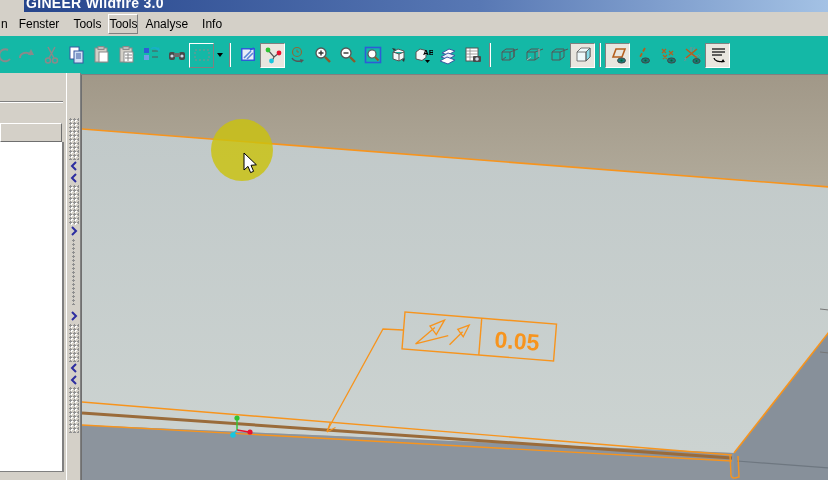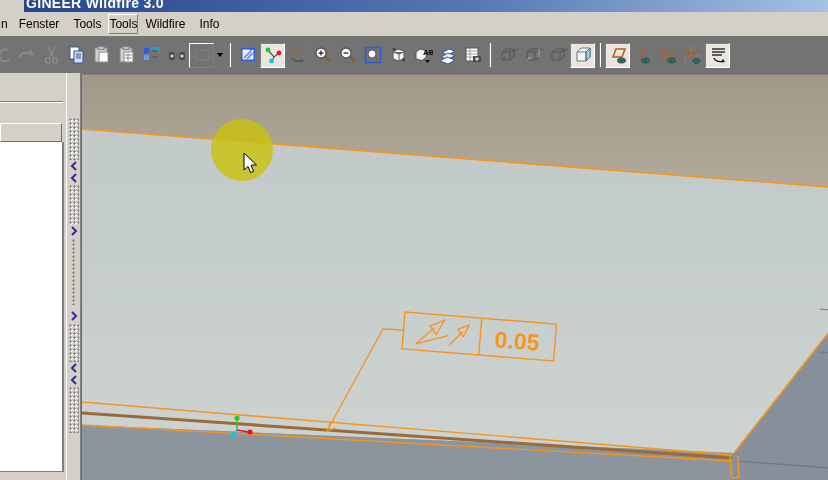--- a/index.html
+++ b/index.html
@@ -17,21 +17,21 @@
   
   .menubar { position:absolute; left:0; top:12px; width:828px; height:24px;
     background:#d4d0c8; display:flex; align-items:center; font-size:12px; color:#000; }
   .menu-item { padding:3px 7px; white-space:nowrap; }
   .menu-item.fragment { padding:3px 4px 3px 1px; }
   .menu-item.hover { border:1px solid; border-color:#ffffff #808080 #808080 #ffffff;
     padding:2px 0; background:#d4d0c8; }
 
   
   .toolbar { position:absolute; left:0; top:36px; width:828px; height:39px;
-    background:#737373; border-bottom:1px solid #808080; display:flex; align-items:center; }
+    background:#14b8a6; border-bottom:1px solid #808080; display:flex; align-items:center; }
   .tb { width:25px; height:25px; display:flex; align-items:center; justify-content:center;
     flex:0 0 auto; }
   .tb.cut-left { margin-left:-11px; }
   .tb.pressed { background:#e9e6df; border:1px solid; border-color:#808080 #fff #fff #808080; }
   .tb.raisedbtn { border:1px solid; border-color:#fff #808080 #808080 #fff; }
   .tb-dd { width:11px; height:25px; display:flex; align-items:center; justify-content:center; flex:0 0 auto; }
   .dd-arrow { width:0; height:0; border-left:3px solid transparent; border-right:3px solid transparent;
     border-top:4px solid #000; }
   .tb-sep { width:2px; height:24px; margin:0 4px; border-left:1px solid #808080;
     border-right:1px solid #fff; flex:0 0 auto; }
@@ -72,21 +72,21 @@
 
   <div class="titlebar">
     <div class="title">GINEER Wildfire 3.0</div>
   </div>
 
   <div class="menubar">
     <div class="menu-item fragment">n</div>
     <div class="menu-item">Fenster</div>
     <div class="menu-item">Tools</div>
     <div class="menu-item hover">Tools</div>
-    <div class="menu-item">Wildfire</div>
+    <div class="menu-item">Analyse</div>
     <div class="menu-item">Info</div>
   </div>
 
   <div class="toolbar">
 
     <div class="tb cut-left">
       <svg width="20" height="20">
         <path d="M16,5 a6,6 0 1 0 2,9" fill="none" stroke="#8a8a8a" stroke-width="2"></path>
       </svg>
     </div>

